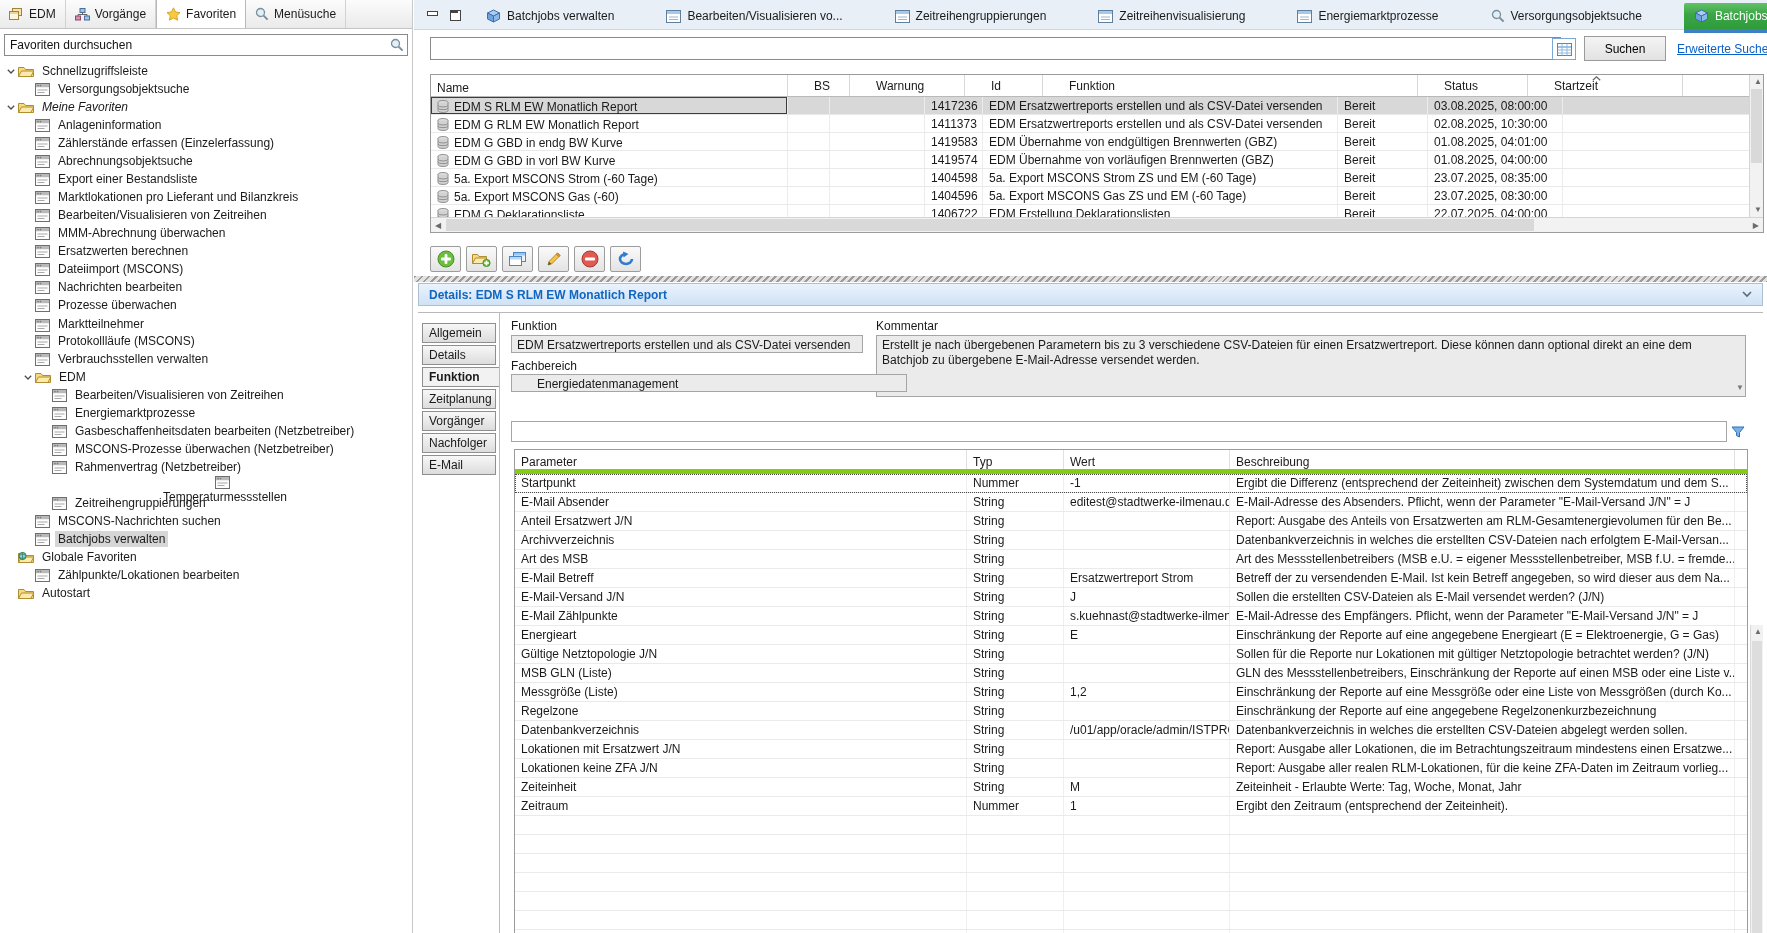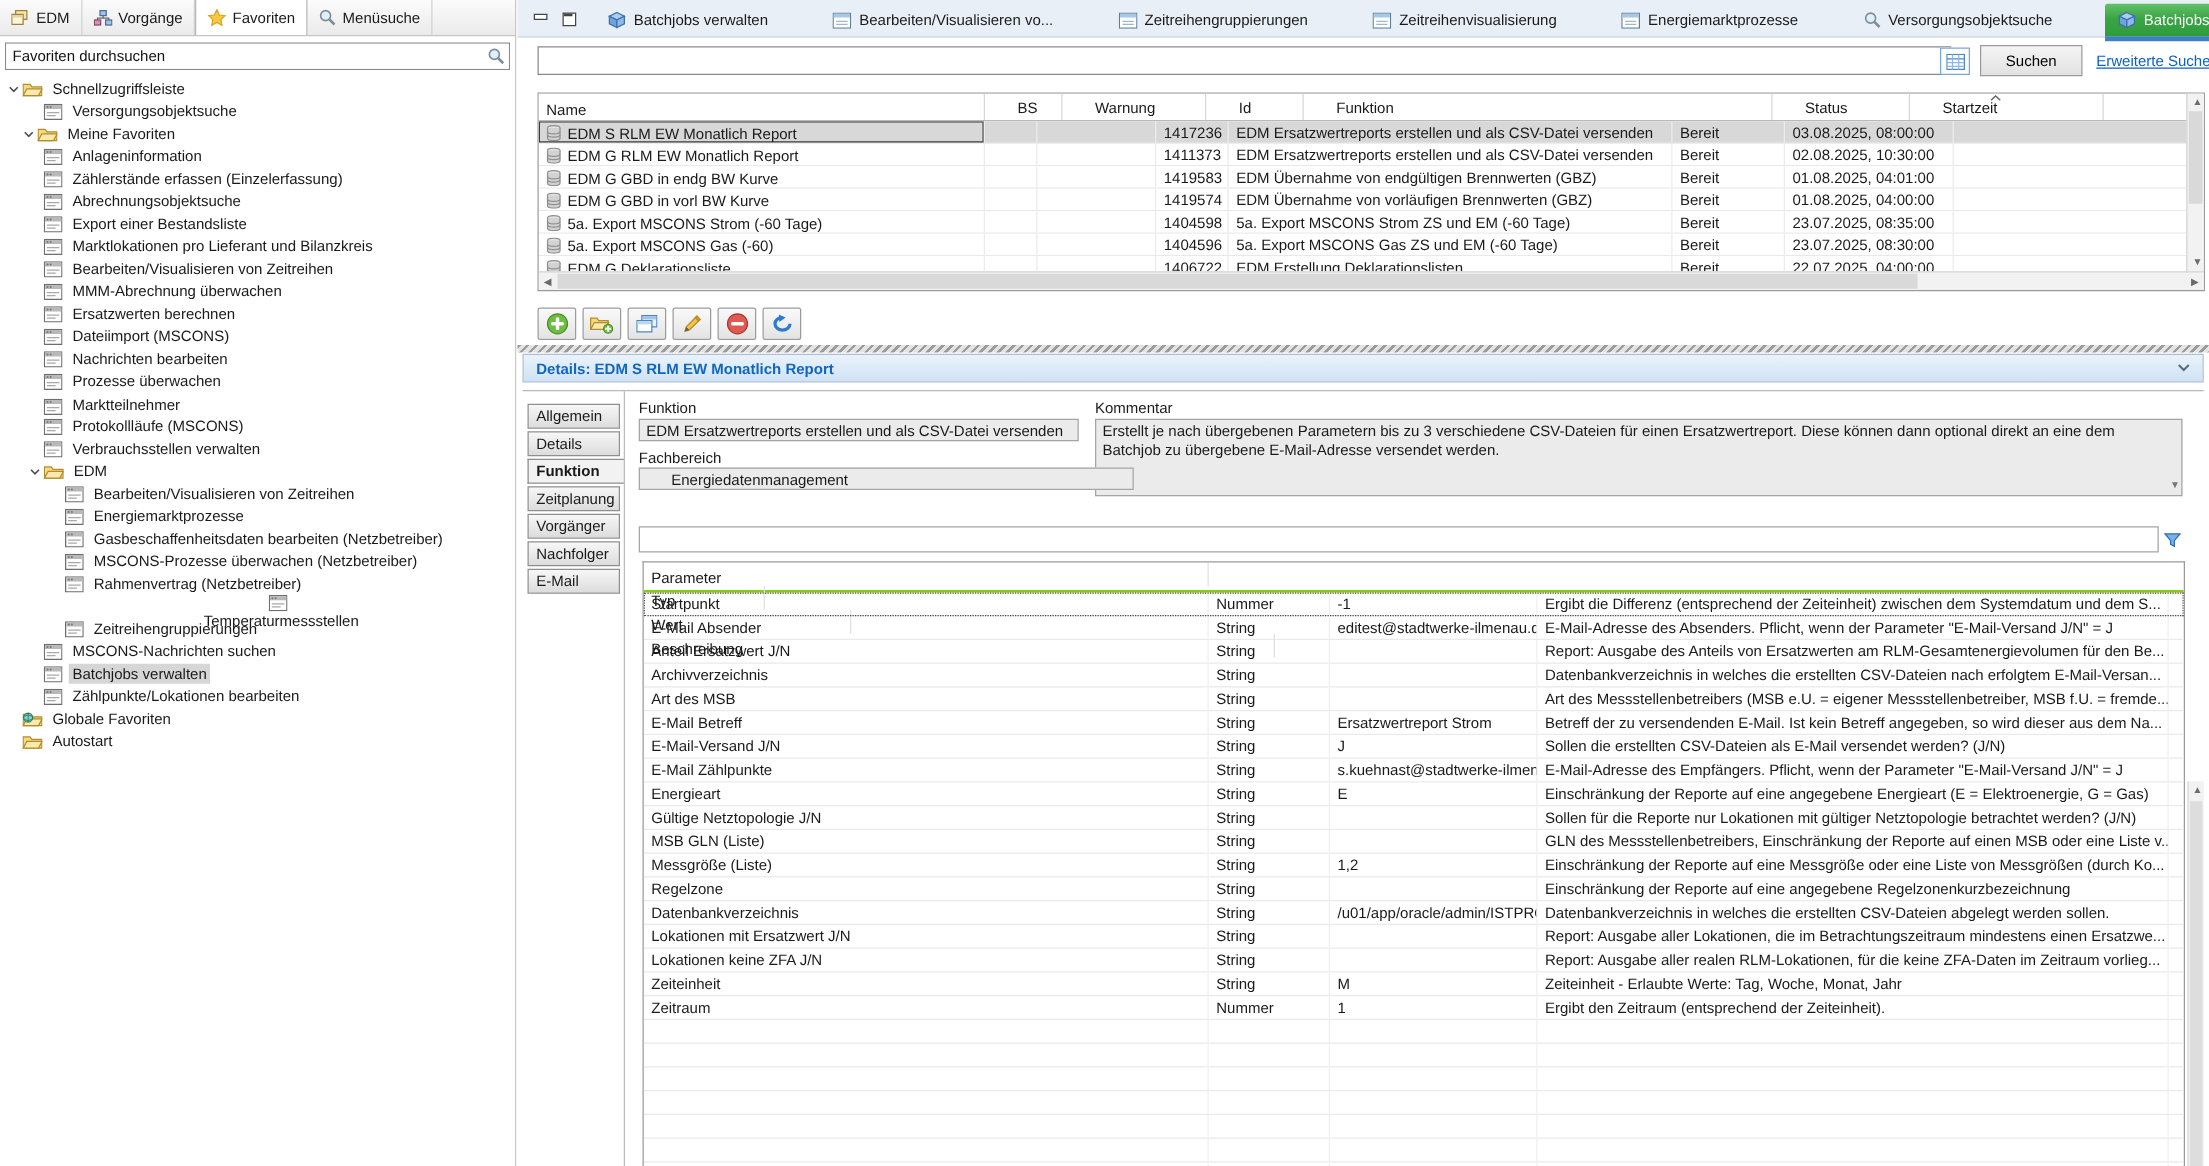--- a/index.html
+++ b/index.html
@@ -83,21 +83,21 @@
 
   .fld-label { position:absolute; white-space:nowrap; }
   .ro-input { position:absolute; background:#ebebeb; border:1px solid #a5a5a5; padding:2px 5px; white-space:nowrap; overflow:hidden; }
   #komm-box { position:absolute; left:458px; top:22px; width:870px; height:62px; background:#ebebeb; border:1px solid #a5a5a5; padding:2px 14px 2px 5px; line-height:15px; overflow:hidden; }
   #komm-scroll { position:absolute; right:1px; bottom:1px; font-size:8px; color:#777; }
   #filter-input { position:absolute; left:93px; top:108px; width:1216px; height:21px; border:1px solid #a5a5a5; background:#fff; }
   #filter-btn { position:absolute; left:1313px; top:110px; width:18px; height:18px; border:none; background:transparent; }
 
   
   #params { position:absolute; left:96px; top:136px; width:1234px; bottom:0; border:1px solid #9b9b9b; border-bottom:none; background:#fff; overflow:hidden; }
-  #param-header { display:flex; height:24px; border-bottom:2px solid #84cc16;flex-direction:column; }
+  #param-header { display:flex; height:24px; border-bottom:5px solid #84cc16; }
   .ph { padding:5px 6px 0 6px; border-right:1px solid #e0e0e0; white-space:nowrap; overflow:hidden; }
   .prow { display:flex; height:19px; border-bottom:1px solid #eaeaea; }
   .prow.selected { outline:1px dotted #4a4a4a; outline-offset:-1px; }
   .pc { padding:2px 6px 0 6px; border-right:1px solid #efefef; white-space:nowrap; overflow:hidden; }
   .pc0{width:452px;flex:none;} .pc1{width:97px;flex:none;} .pc2{width:166px;flex:none;} .pc3{width:505px;flex:none;} .pcf{flex:1;border-right:none;}
   #param-vscroll { position:absolute; right:0; top:312px; width:13px; bottom:0; background:#f2f2f2; border-left:1px solid #d8d8d8; }
   #param-vscroll .thumb { position:absolute; left:1px; right:1px; top:16px; height:300px; background:#ddd; }
 </style>
 </head>
 <body>
@@ -174,21 +174,21 @@
             <rect x="0.5" y="0.5" width="14" height="12" fill="#fdfdfd" stroke="#6e6e6e"></rect>
             <rect x="1" y="1" width="13" height="3.2" fill="#b9b9b9"></rect>
             <circle cx="3" cy="2.6" r="0.8" fill="#777"></circle>
             <circle cx="5.5" cy="2.6" r="0.8" fill="#777"></circle>
             <line x1="2.5" y1="7" x2="12.5" y2="7" stroke="#a9a9a9"></line>
             <line x1="2.5" y1="9.5" x2="9.5" y2="9.5" stroke="#a9a9a9"></line>
           </svg>
         </span>
         <span class="tree-label">Versorgungsobjektsuche</span>
       </div>
-      <div class="tree-row" style="padding-left: 16px;">
+      <div class="tree-row" style="padding-left: 4px; font-style: italic;">
         <span class="chev">
           <svg width="8" height="5" viewBox="0 0 8 5">
             <polyline points="0.8,0.8 4,4 7.2,0.8" fill="none" stroke="#4d4d4d" stroke-width="1.3"></polyline>
           </svg>
         </span>
         <span class="t-icon">
           <svg width="16" height="13" viewBox="0 0 16 13">
             <path d="M0.5 2.5 L0.5 11.5 L15.5 11.5 L15.5 4.5 L7.5 4.5 L6 2.5 Z" fill="#f7d980" stroke="#b08d2f"></path>
             <path d="M0.5 11.5 L3.5 6 L15.8 6 L12.8 11.5 Z" fill="#fce9ad" stroke="#b08d2f"></path>
           </svg>
@@ -523,46 +523,46 @@
           <svg width="15" height="13" viewBox="0 0 15 13">
             <rect x="0.5" y="0.5" width="14" height="12" fill="#fdfdfd" stroke="#6e6e6e"></rect>
             <rect x="1" y="1" width="13" height="3.2" fill="#b9b9b9"></rect>
             <circle cx="3" cy="2.6" r="0.8" fill="#777"></circle>
             <circle cx="5.5" cy="2.6" r="0.8" fill="#777"></circle>
             <line x1="2.5" y1="7" x2="12.5" y2="7" stroke="#a9a9a9"></line>
             <line x1="2.5" y1="9.5" x2="9.5" y2="9.5" stroke="#a9a9a9"></line>
           </svg>
         </span>
         <span class="tree-label selected">Batchjobs verwalten</span>
-      </div>
-      <div class="tree-row" style="padding-left: 21px;">
-        <span class="chev"></span>
-        <span class="t-icon">
-          <svg width="15" height="13" viewBox="0 0 15 13">
-            <rect x="0.5" y="0.5" width="14" height="12" fill="#fdfdfd" stroke="#6e6e6e"></rect>
-            <rect x="1" y="1" width="13" height="3.2" fill="#b9b9b9"></rect>
-            <circle cx="3" cy="2.6" r="0.8" fill="#777"></circle>
-            <circle cx="5.5" cy="2.6" r="0.8" fill="#777"></circle>
-            <line x1="2.5" y1="7" x2="12.5" y2="7" stroke="#a9a9a9"></line>
-            <line x1="2.5" y1="9.5" x2="9.5" y2="9.5" stroke="#a9a9a9"></line>
-          </svg>
-        </span>
-        <span class="tree-label">Zählpunkte/Lokationen bearbeiten</span>
       </div>
       <div class="tree-row" style="padding-left: 4px;">
         <span class="chev"></span>
         <span class="t-icon">
           <svg width="16" height="13" viewBox="0 0 16 13">
             <path d="M0.5 2.5 L0.5 11.5 L15.5 11.5 L15.5 4.5 L7.5 4.5 L6 2.5 Z" fill="#f7d980" stroke="#b08d2f"></path>
             <path d="M0.5 11.5 L3.5 6 L15.8 6 L12.8 11.5 Z" fill="#fce9ad" stroke="#b08d2f"></path>
             <circle cx="4.5" cy="5" r="3.6" fill="#7fd0e8" stroke="#2f7a4a"></circle>
             <path d="M1.5 4 Q4.5 2 7.5 4 M1.5 6.5 Q4.5 8.5 7.5 6.5 M4.5 1.5 V8.5" fill="none" stroke="#2f7a4a" stroke-width="0.7"></path>
           </svg>
         </span>
         <span class="tree-label">Globale Favoriten</span>
+      </div>
+      <div class="tree-row" style="padding-left: 21px;">
+        <span class="chev"></span>
+        <span class="t-icon">
+          <svg width="15" height="13" viewBox="0 0 15 13">
+            <rect x="0.5" y="0.5" width="14" height="12" fill="#fdfdfd" stroke="#6e6e6e"></rect>
+            <rect x="1" y="1" width="13" height="3.2" fill="#b9b9b9"></rect>
+            <circle cx="3" cy="2.6" r="0.8" fill="#777"></circle>
+            <circle cx="5.5" cy="2.6" r="0.8" fill="#777"></circle>
+            <line x1="2.5" y1="7" x2="12.5" y2="7" stroke="#a9a9a9"></line>
+            <line x1="2.5" y1="9.5" x2="9.5" y2="9.5" stroke="#a9a9a9"></line>
+          </svg>
+        </span>
+        <span class="tree-label">Zählpunkte/Lokationen bearbeiten</span>
       </div>
       <div class="tree-row" style="padding-left: 4px;">
         <span class="chev"></span>
         <span class="t-icon">
           <svg width="16" height="13" viewBox="0 0 16 13">
             <path d="M0.5 2.5 L0.5 11.5 L15.5 11.5 L15.5 4.5 L7.5 4.5 L6 2.5 Z" fill="#f7d980" stroke="#b08d2f"></path>
             <path d="M0.5 11.5 L3.5 6 L15.8 6 L12.8 11.5 Z" fill="#fce9ad" stroke="#b08d2f"></path>
           </svg>
         </span>
         <span class="tree-label">Autostart</span>

